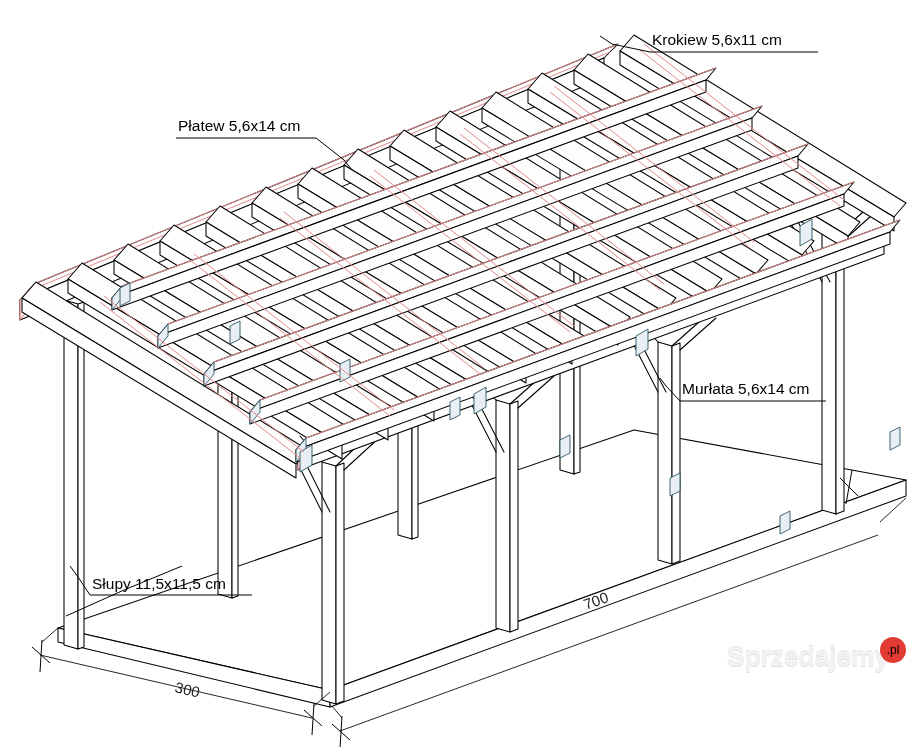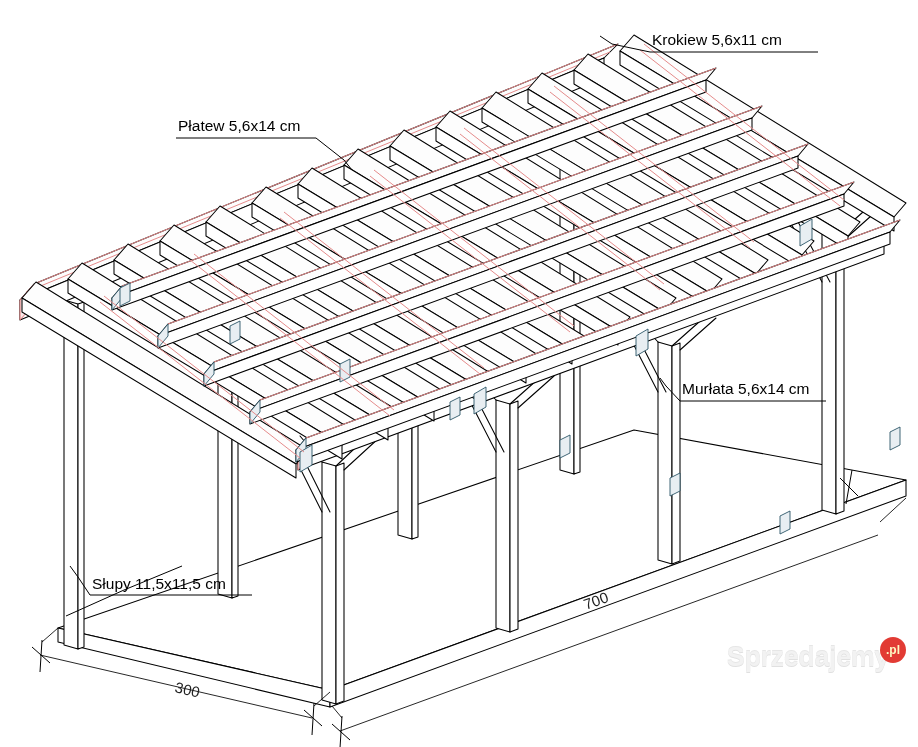--- a/index.html
+++ b/index.html
@@ -16,21 +16,21 @@
   .faceendpnk{fill:#fbeaea;stroke:#d96a6a;stroke-width:0.9;stroke-linejoin:round;}
   .slab{fill:#ffffff;stroke:#000;stroke-width:1.05;stroke-linejoin:round;}
   .leader{fill:none;stroke:#000;stroke-width:1.0;}
   .dimtick{fill:none;stroke:#000;stroke-width:1.0;}
   .lbl{font-size:15.5px;fill:#000;font-family:"Liberation Sans","DejaVu Sans",sans-serif;}
   .dimtxt{font-size:15px;fill:#222;font-family:"Liberation Sans","DejaVu Sans",sans-serif;}
   #wm{position:absolute;right:12px;bottom:14px;display:flex;align-items:center;}
   #wmtext{font-size:27px;font-weight:bold;color:#f2f2f2;
           text-shadow:0 1px 0 #e0e0e0,0 -1px 0 #e6e6e6;letter-spacing:-0.4px;}
   #wmbadge{width:26px;height:26px;border-radius:50%;background:#e23b34;
-           color:#fef9c3;font-size:12px;font-weight:bold;display:flex;
+           color:#000000;font-size:12px;font-weight:normal;display:flex;
            align-items:center;justify-content:center;margin-left:-9px;margin-bottom:14px;}
 </style>
 </head>
 <body>
 
 <div id="stage">
 
 <svg width="918" height="747" viewBox="0 0 918 747">
 
   <g>

